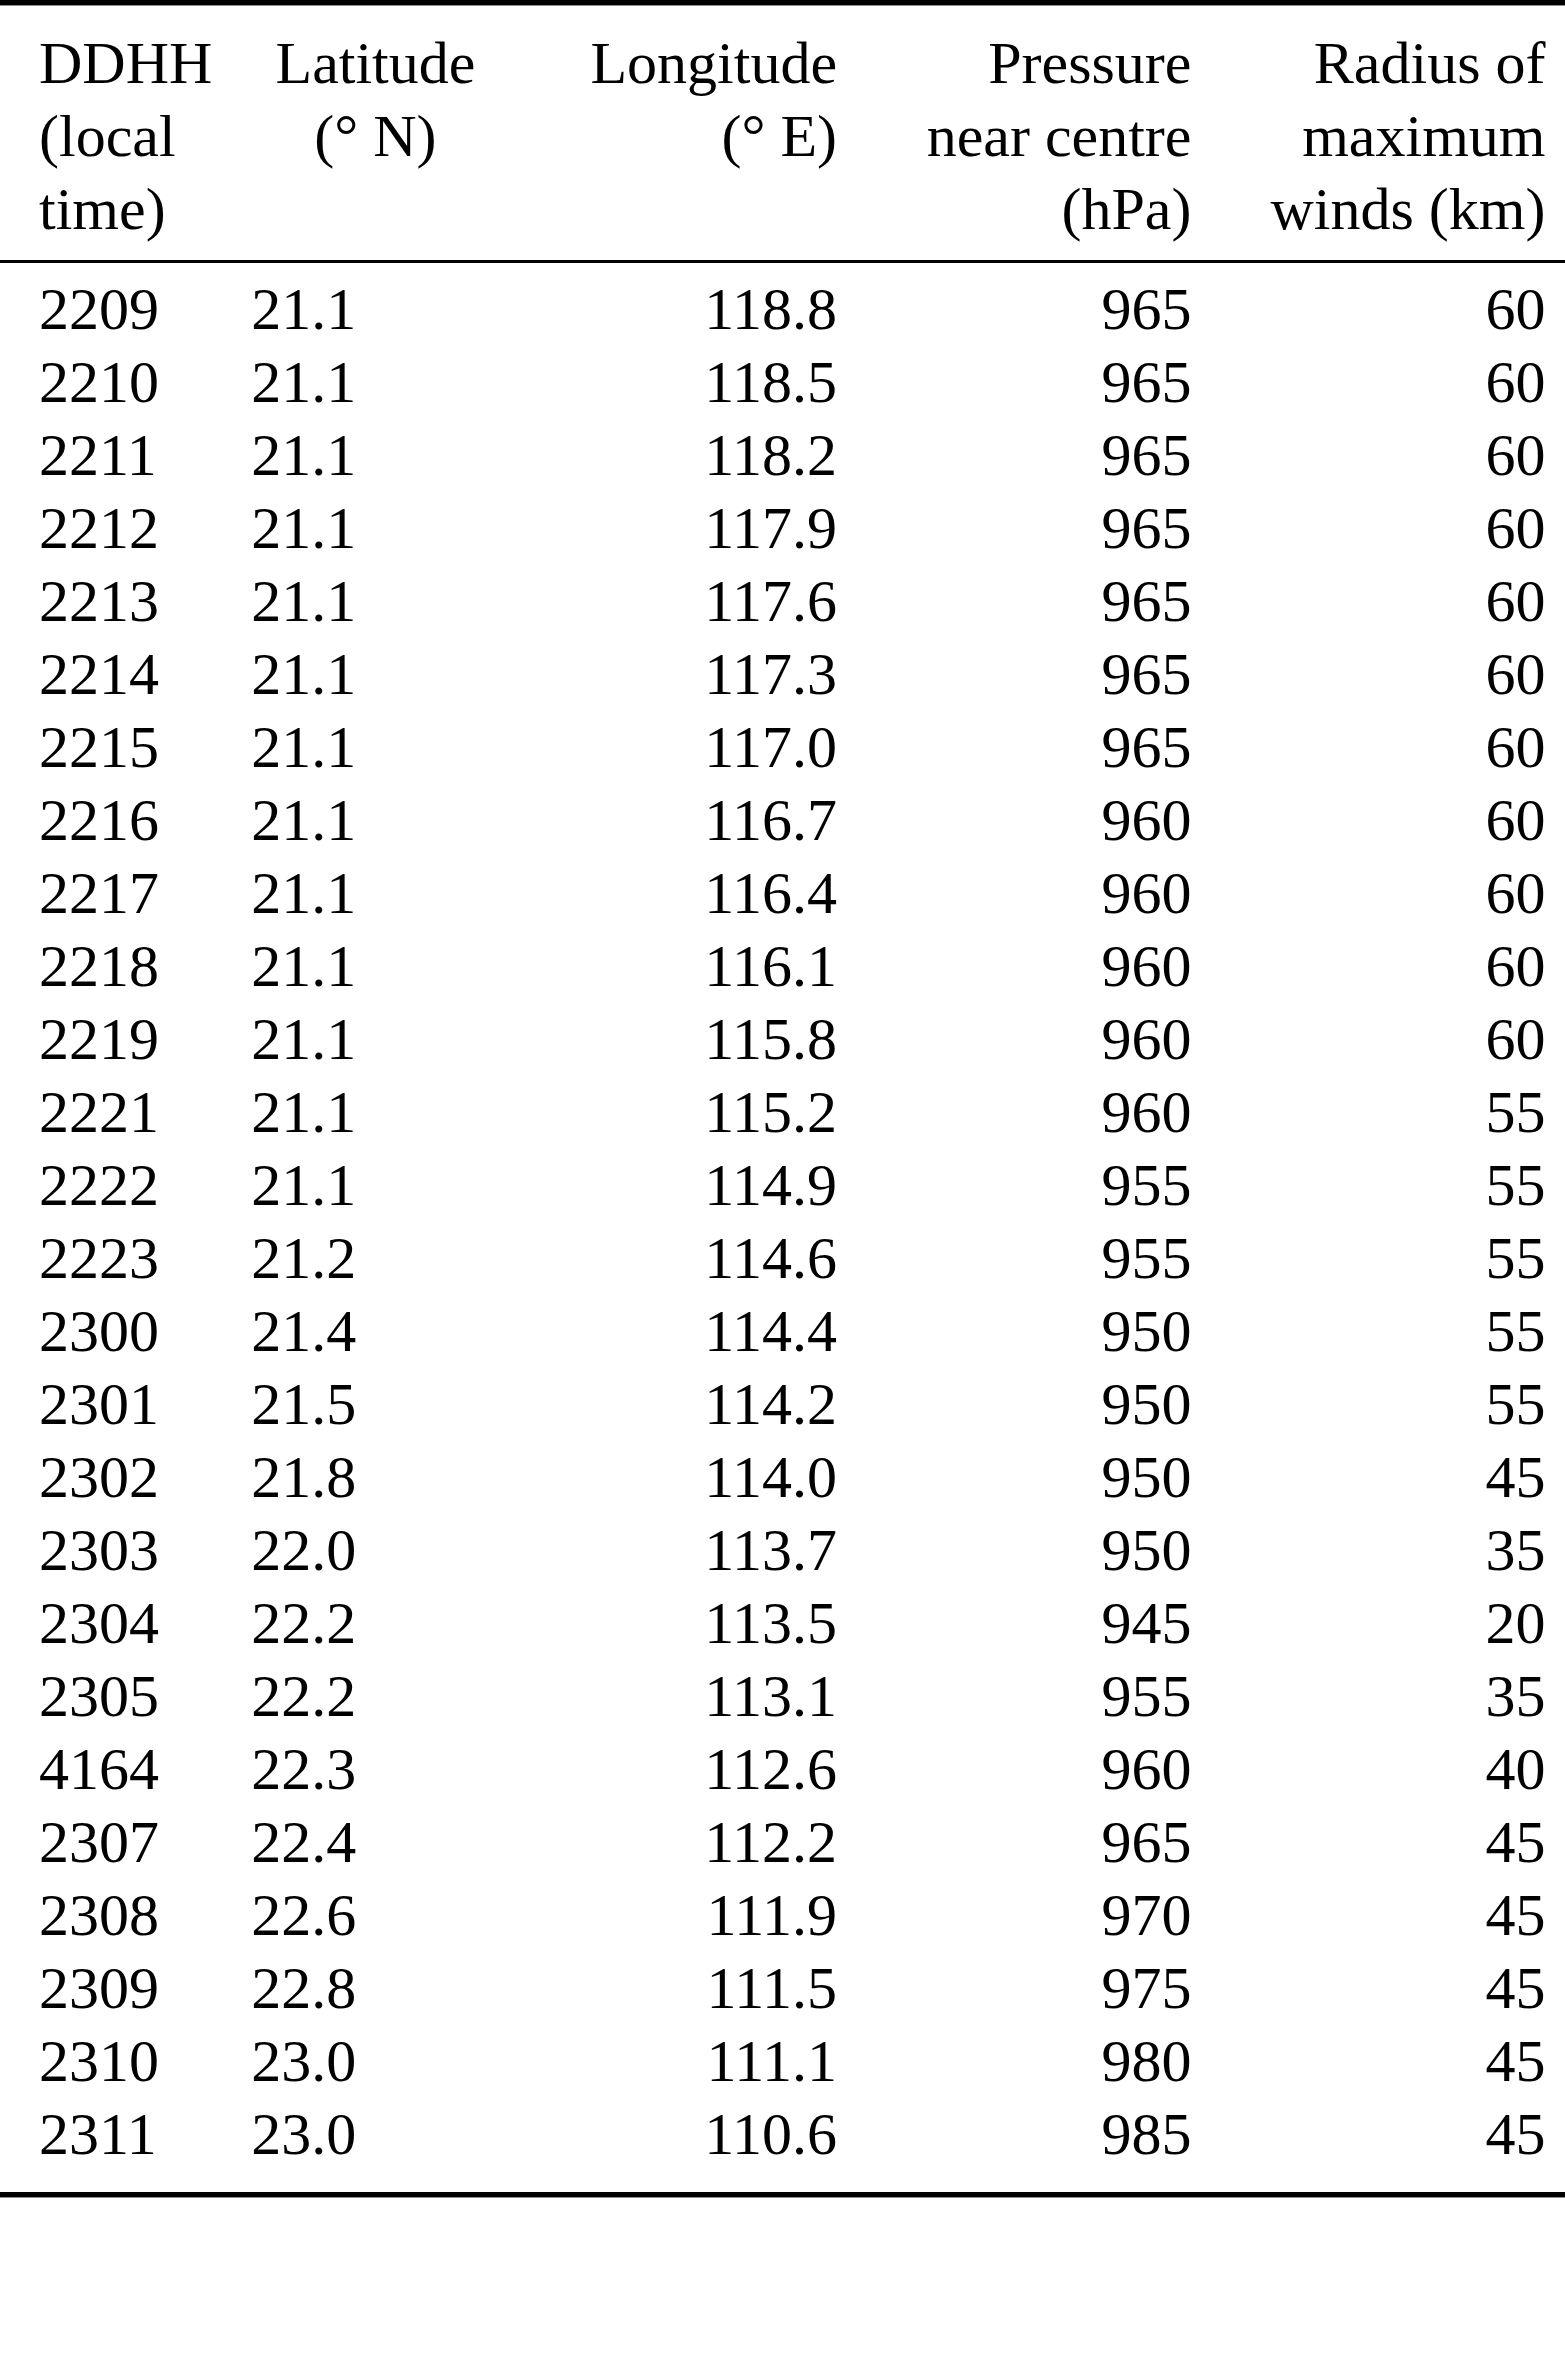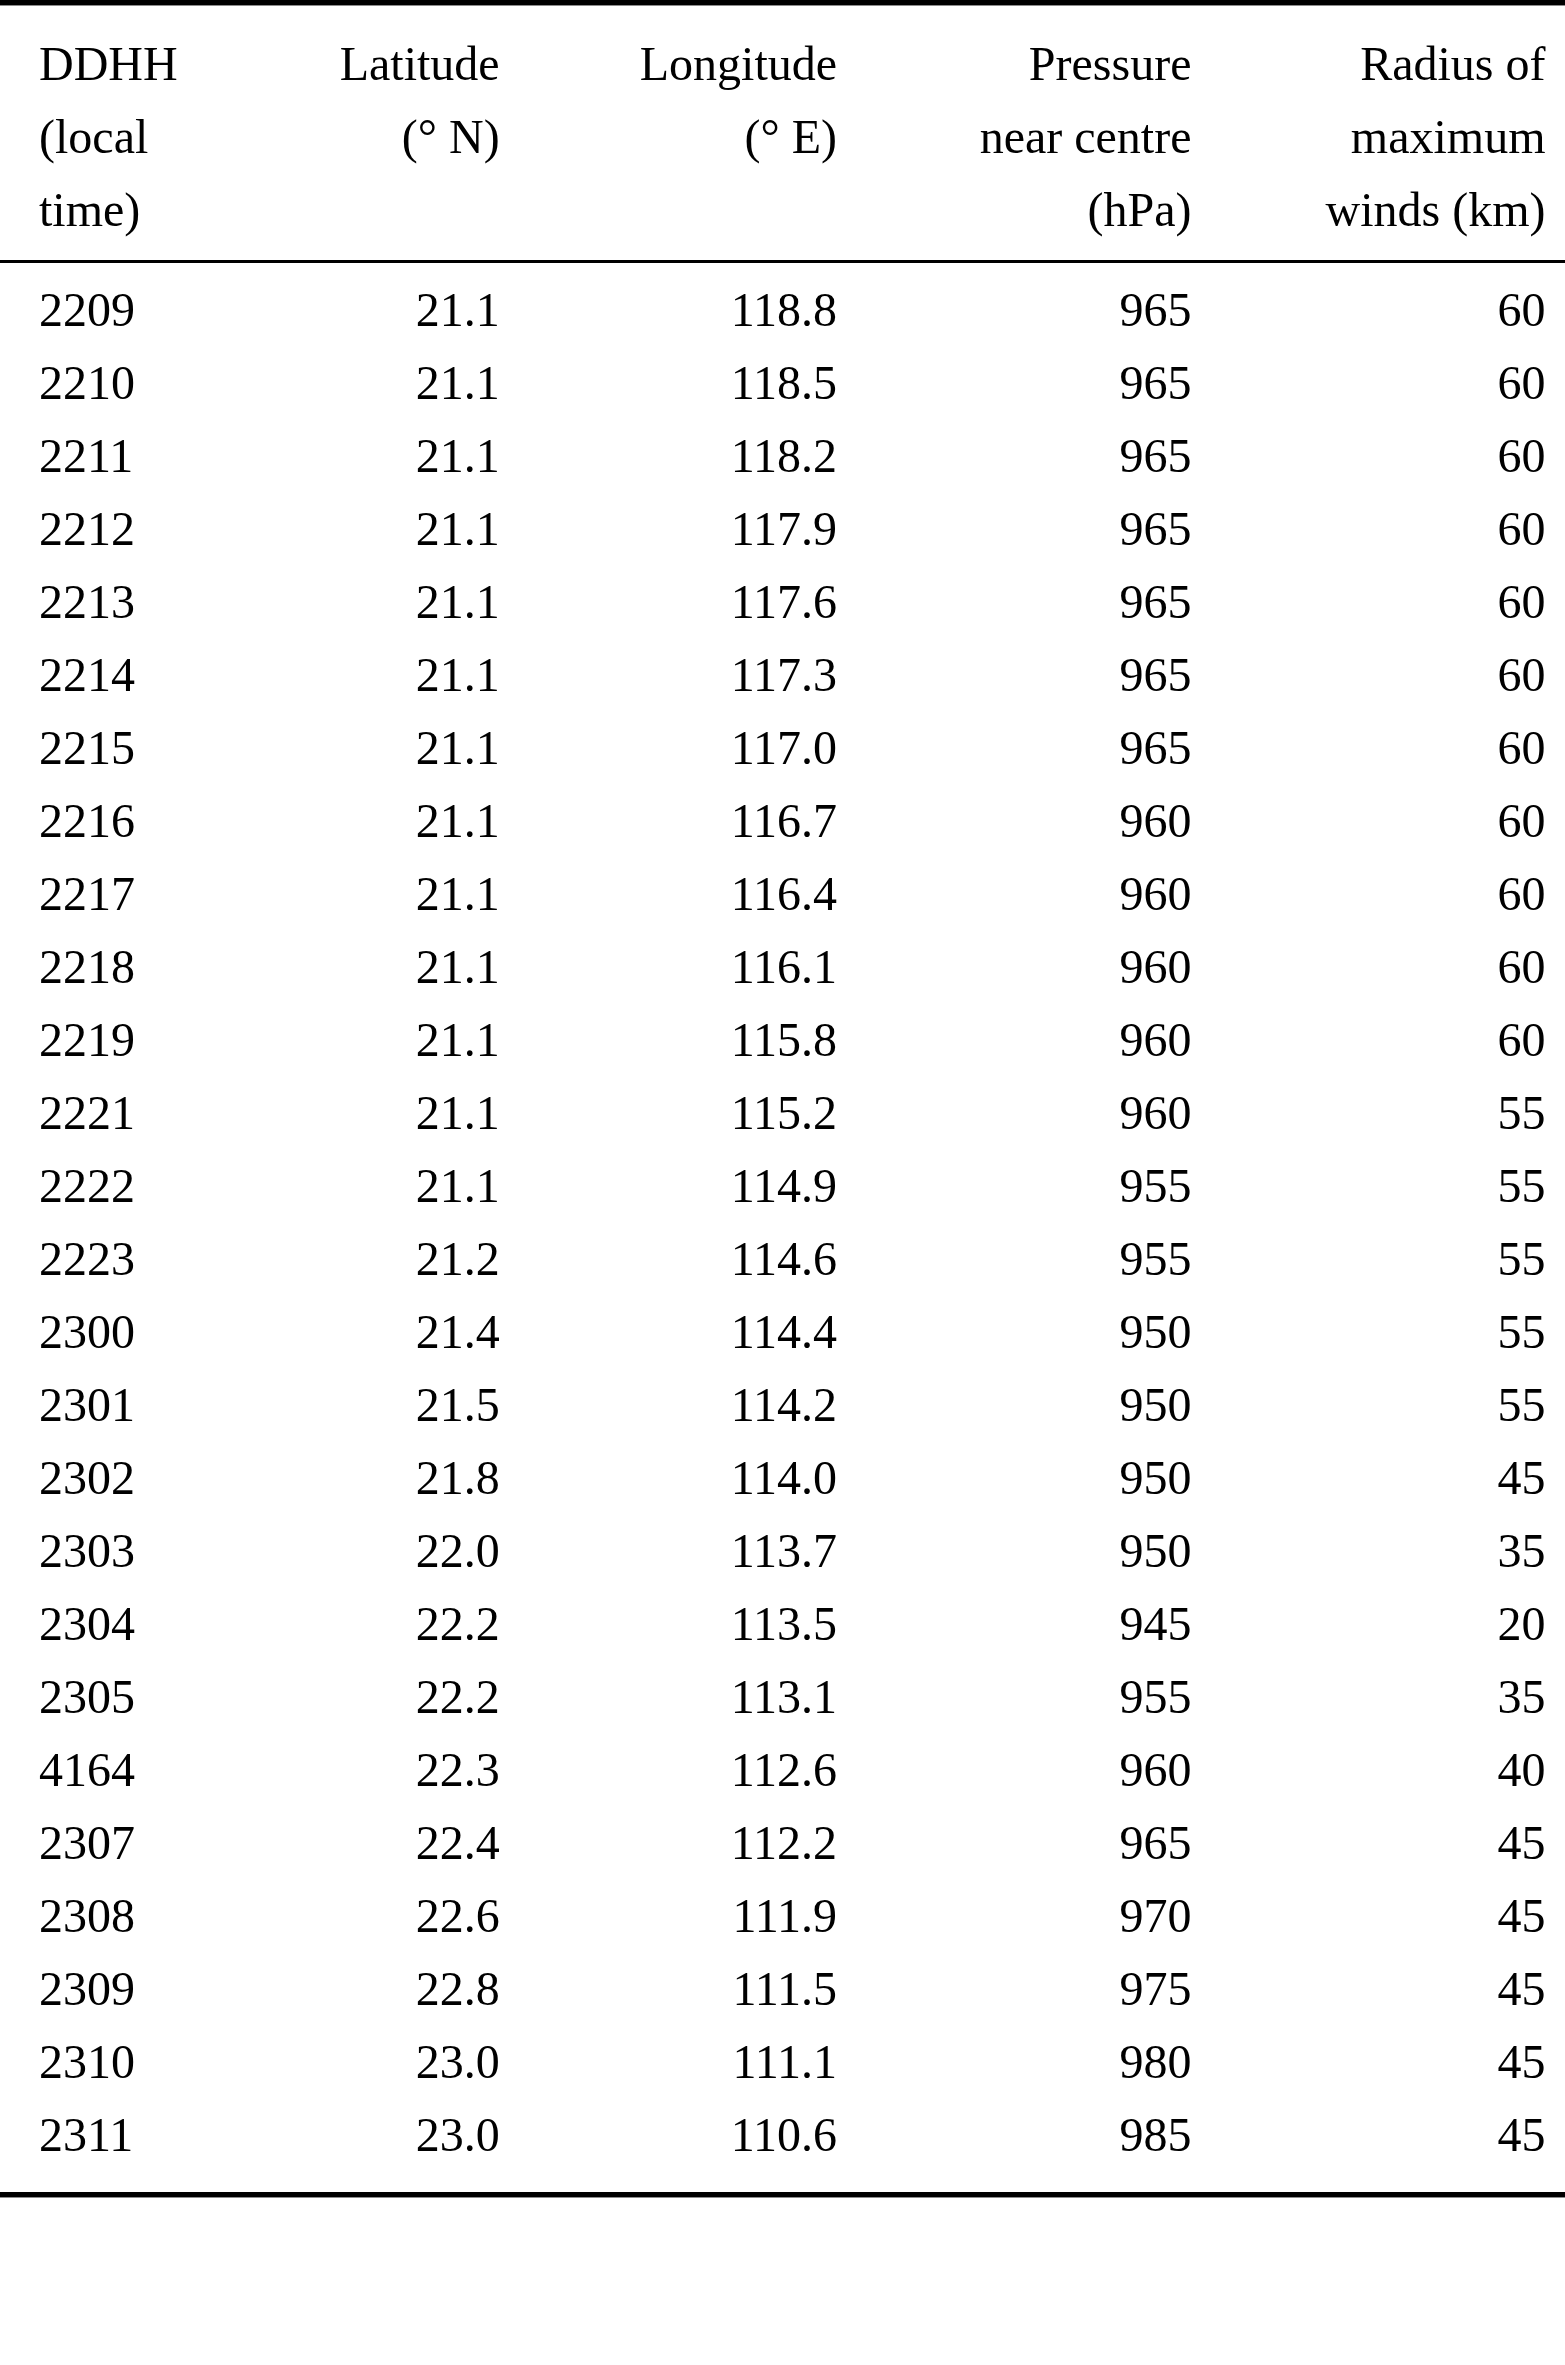--- a/index.html
+++ b/index.html
@@ -17,21 +17,21 @@
     color: #000000;
   }
   .rule-black { height: 4.5px; background: #000000; width: 100%; }
   .rule-gray  { height: 1.5px; background: #8c8c8c; width: 100%; }
 
   table.track {
     width: 1566px;
     border-collapse: collapse;
     table-layout: fixed;
     margin-top: 21px;
-    font-size: 48px;
+    font-size: 60px;
   }
   col.w0 { width: 251px; }
   col.w1 { width: 248px; }
   col.w2 { width: 337px; }
   col.w3 { width: 354px; }
   col.w4 { width: 374px; }
 
   thead th {
     vertical-align: top;
     font-weight: normal;
@@ -45,21 +45,21 @@
     white-space: nowrap;
   }
   tbody td {
     height: 73px;
     line-height: 73px;
     padding: 0;
     white-space: nowrap;
   }
   tbody tr:first-child td { padding-top: 10.6px; }
   .c0 { text-align: left;  padding-left: 39px !important; }
-  .c1 { text-align: right; }
+  .c1 { }
   .c2 { text-align: right; }
   .c3 { text-align: right; margin-top: 21px; }
   .c4 { text-align: right; padding-right: 20.5px !important; }
 
   .bottom-rule-wrap { margin-top: 21px; }
 </style>
 </head>
 <body>
 
 <div class="page">

